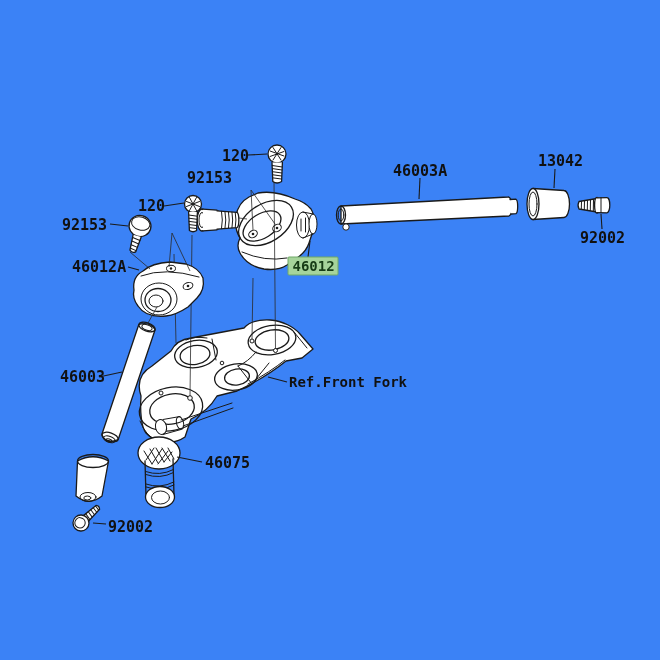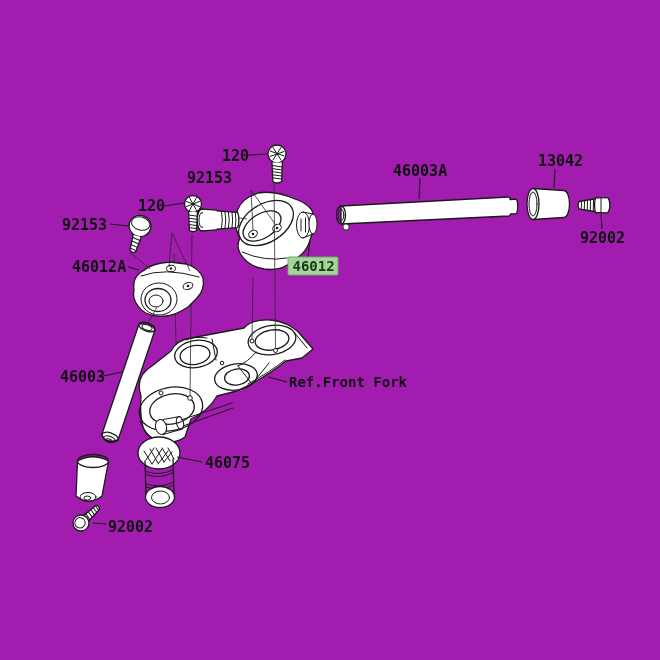--- a/index.html
+++ b/index.html
@@ -1,16 +1,16 @@
 <!DOCTYPE html>
 <html><head>
 <meta charset="utf-8">
 <style>
   html,body{margin:0;padding:0;background:#ffffff;}
-  .stage{width:660px;height:660px;position:relative;background:#a21caf;overflow:hidden;}
+  .stage{width:660px;height:660px;position:relative;background:#3b82f6;overflow:hidden;}
   svg{display:block;}
   .part{stroke:#1a1a1a;stroke-width:1.3;fill:#ffffff;stroke-linejoin:round;stroke-linecap:round;}
   .part-line{stroke:#1a1a1a;stroke-width:1.3;fill:none;stroke-linejoin:round;stroke-linecap:round;}
   .detail{stroke:#1a1a1a;stroke-width:1;fill:none;stroke-linecap:round;}
   .construct{stroke:#2a2a2a;stroke-width:0.8;fill:none;}
   .leader{stroke:#1a1a1a;stroke-width:1.1;fill:none;}
   .hole{stroke:#1a1a1a;stroke-width:1;fill:#ffffff;}
   .dot{fill:#1a1a1a;stroke:none;}
   .lbl{font-family:"DejaVu Sans Mono","Liberation Mono",monospace;font-weight:700;font-size:15px;fill:#111111;}
   .lbl-sm{font-family:"DejaVu Sans Mono","Liberation Mono",monospace;font-weight:700;font-size:14px;fill:#111111;}

